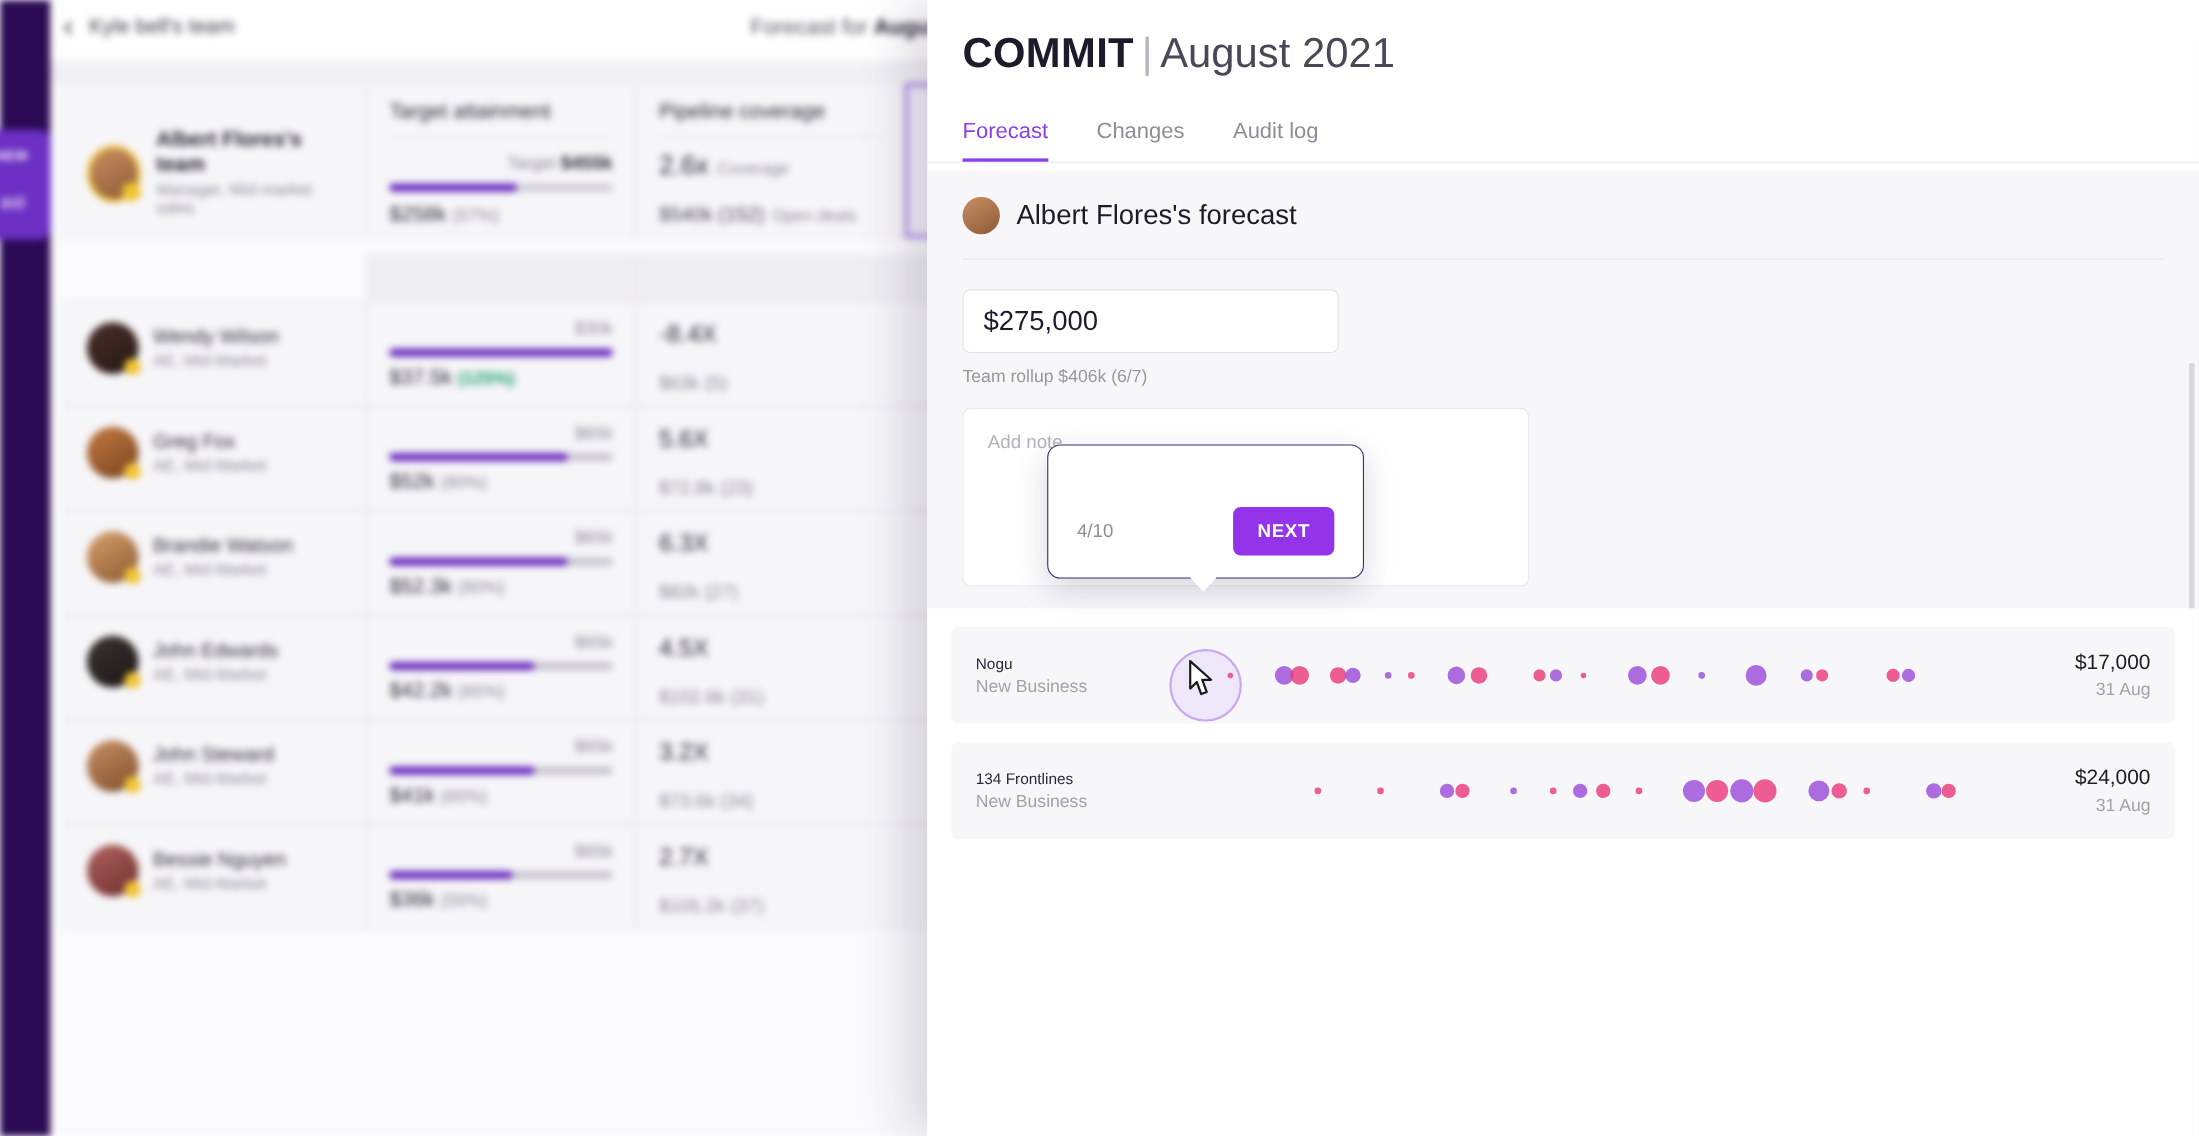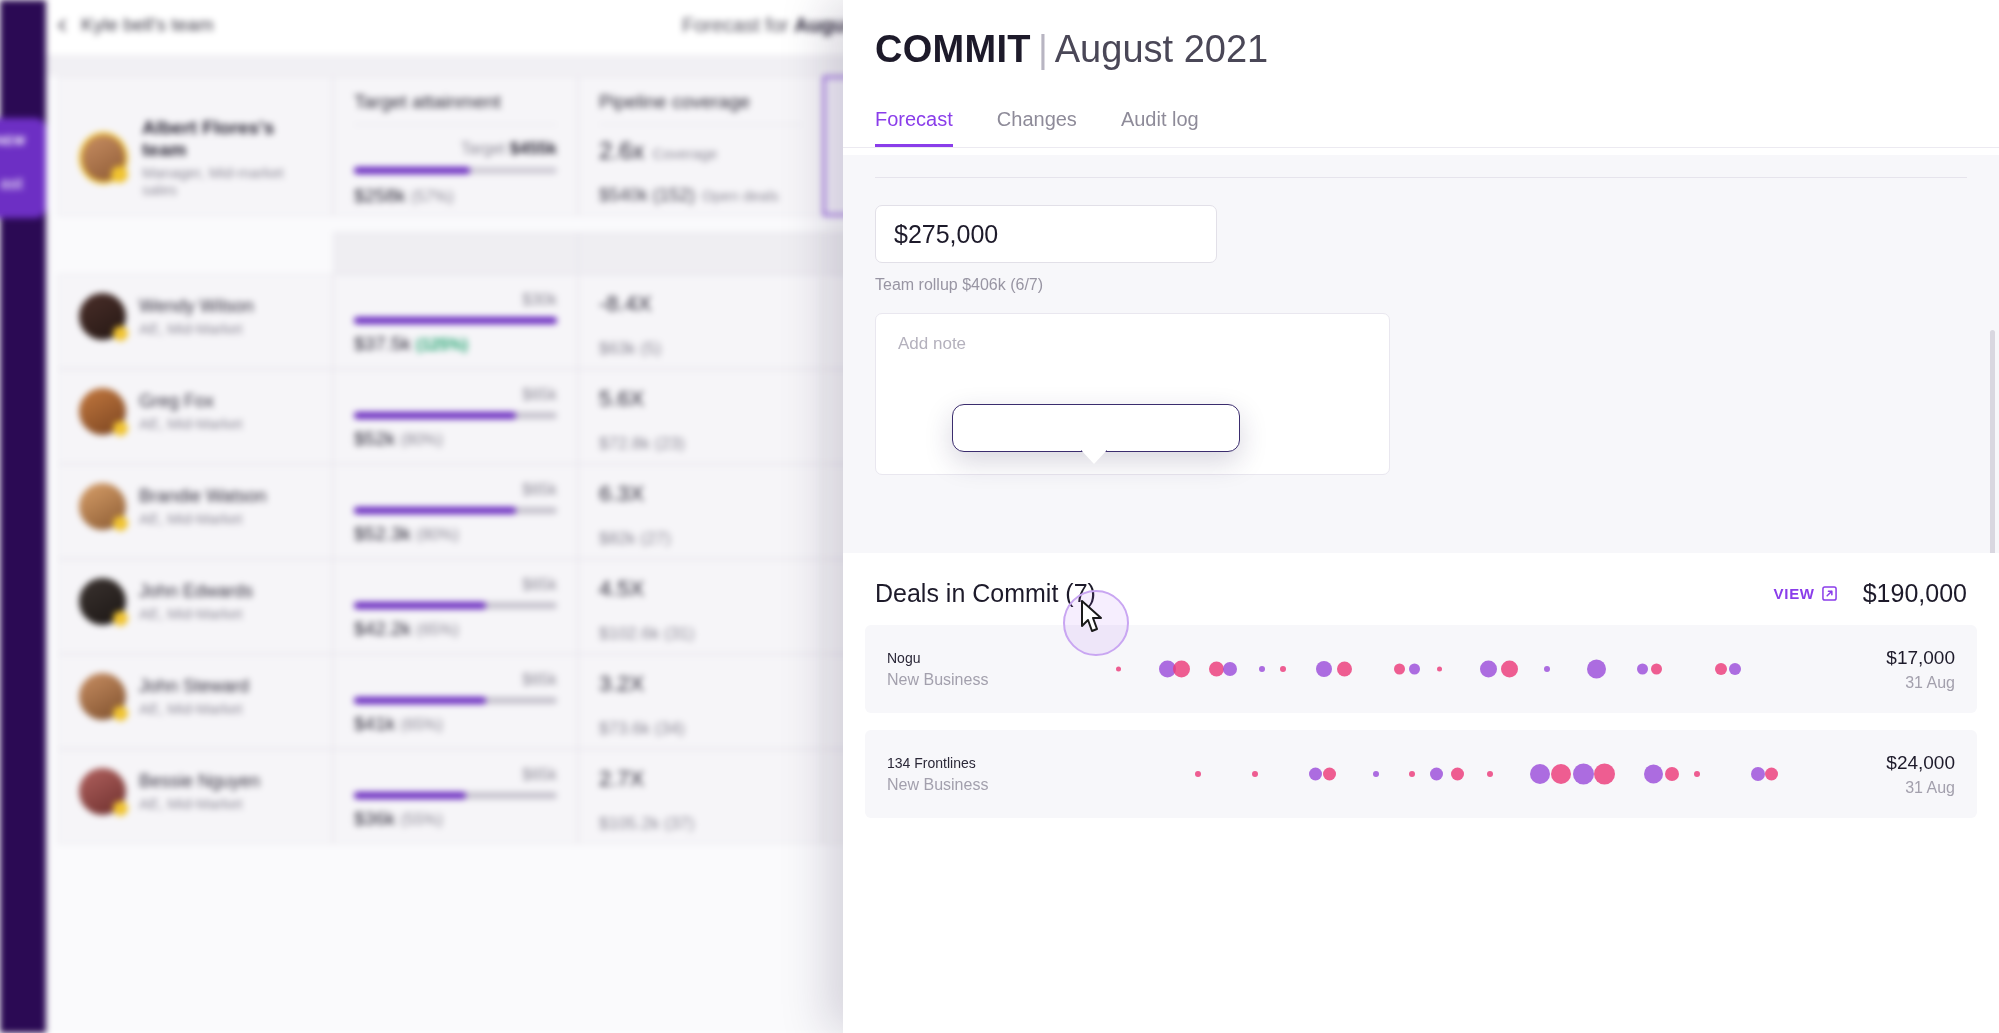--- a/index.html
+++ b/index.html
@@ -451,44 +451,36 @@
       </div>
     </div>
     <div class="tabs">
       <div class="tab active">Forecast</div>
       <div class="tab">Changes</div>
       <div class="tab">Audit log</div>
     </div>
     <div class="tabs-underline"></div>
 
     <div class="panel-body">
+      <div class="fc-head">
+        <div class="fc-av"></div>
+        <div class="fc-name">Albert Flores's forecast</div>
+      </div>
       <div class="fc-rule"></div>
 
       <div class="amt-input" placeholder="Enter forecast">$275,000</div>
       <div class="rollup">Team rollup $406k (6/7)</div>
 
       <div class="note-box">
         <div class="note-ph">Add note</div>
       </div>
 
       <div class="scrollbar"></div>
 
       <div class="deals-sec">
-        <div class="deals-head">
-          <div class="deals-title">Deals in Commit (7)</div>
-          <div class="deals-spacer"></div>
-          <div class="view-link">
-            <span>VIEW</span>
-            <svg width="15" height="15" viewBox="0 0 16 16">
-              <rect x="1" y="1" width="14" height="14" rx="2" fill="none" stroke="#8a3dea" stroke-width="1.6"></rect>
-              <path d="M5.5 10.5L10.5 5.5M10.5 5.5H6.8M10.5 5.5V9.2" stroke="#8a3dea" stroke-width="1.6" fill="none" stroke-linecap="round"></path>
-            </svg>
-          </div>
-          <div class="deals-total">$190,000</div>
-        </div>
         <div id="deal-rows">
             <div class="deal-row">
               <div class="deal-left">
                 <div class="deal-name">Nogu</div>
                 <div class="deal-type">New Business</div>
               </div>
               <div class="deal-dots">
                 <span class="dot" style="left: 2%; width: 5px; height: 5px; background: rgb(236, 59, 122); opacity: 0.82;"></span>
                 <span class="dot" style="left: 8%; width: 17px; height: 17px; background: rgb(155, 77, 219); opacity: 0.82;"></span>
                 <span class="dot" style="left: 10%; width: 17px; height: 17px; background: rgb(236, 59, 122); opacity: 0.82;"></span>
@@ -544,20 +536,24 @@
                 <div class="deal-amt">$24,000</div>
                 <div class="deal-date">31 Aug</div>
               </div>
             </div>
           </div>
       </div>
     </div>
   </div>
 
   <div class="coach">
+    <div class="coach-foot">
+      <div class="coach-step">4/10</div>
+      <button class="coach-next">NEXT</button>
+    </div>
     <div class="coach-arrow"></div>
   </div>
   <div class="cursor-ring"></div>
   <svg class="cursor-ptr" viewBox="0 0 28 34">
     <path d="M2 1 L2 26 L8 20 L12 31 L17 29 L13 18 L21 18 Z" fill="#ffffff" stroke="#1a1a1a" stroke-width="2" stroke-linejoin="round"></path>
   </svg>
 
 </div>
 
 </body></html>

